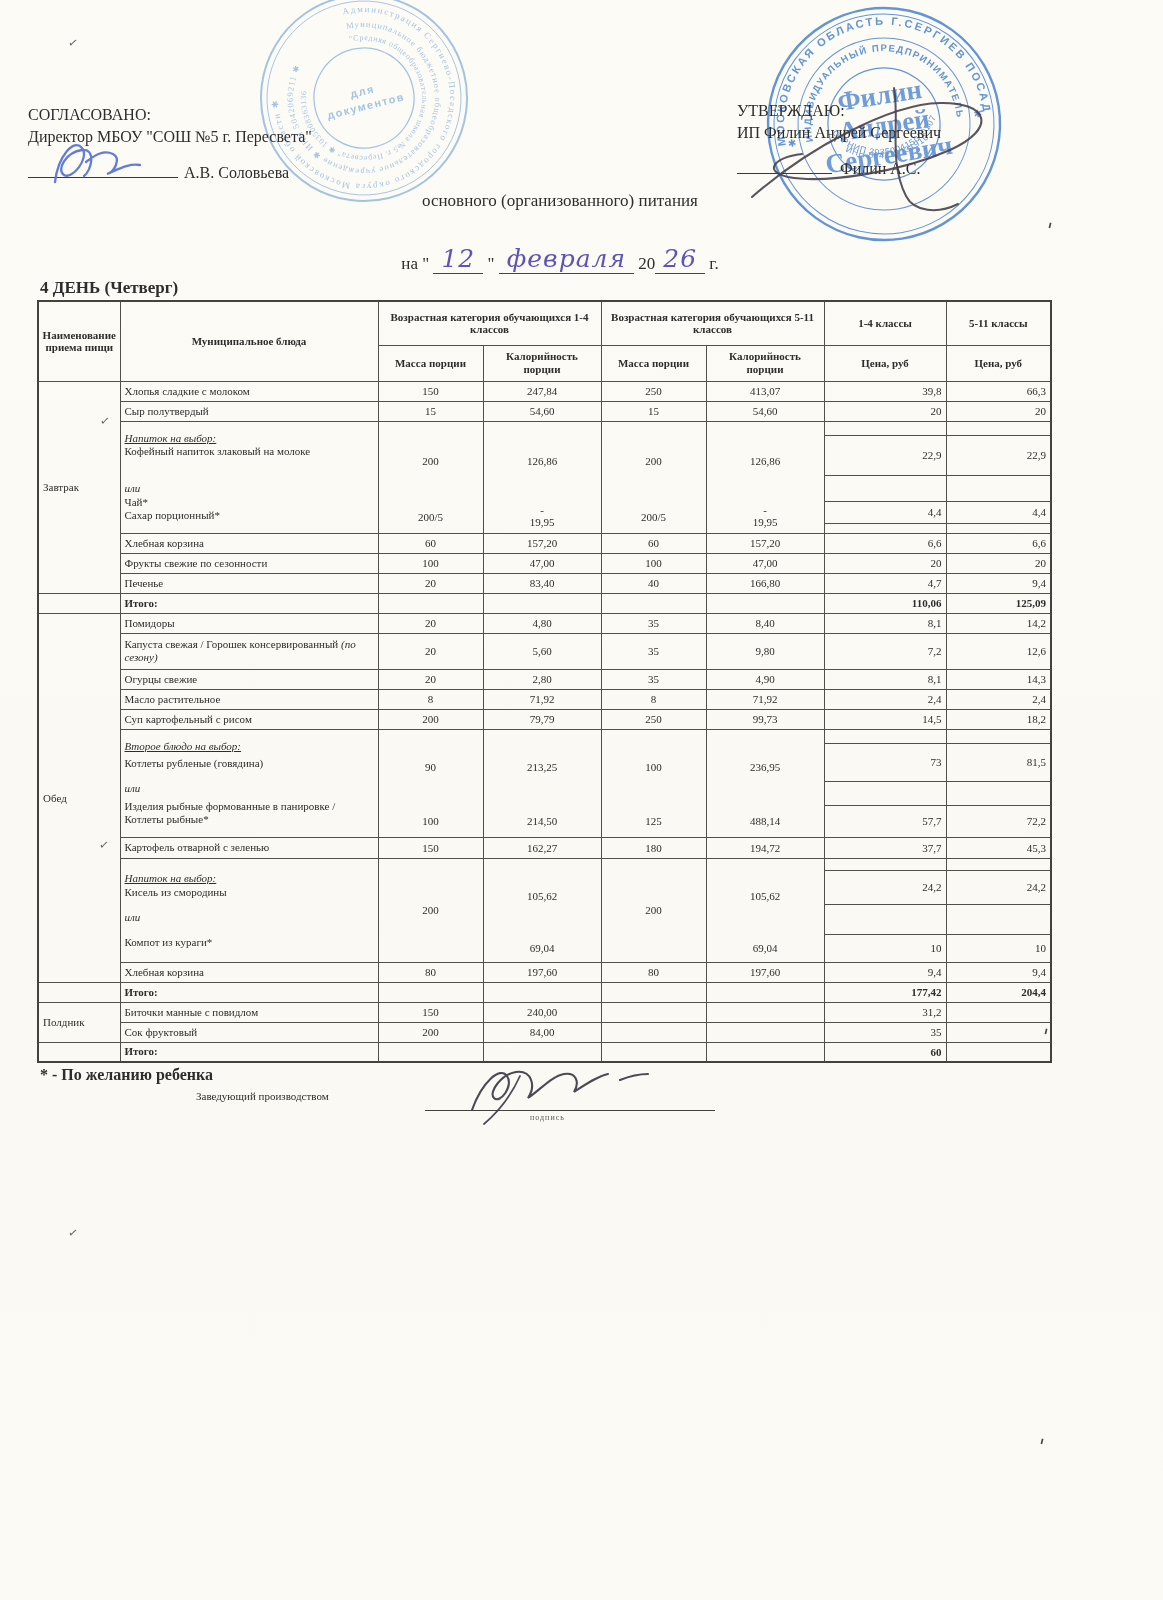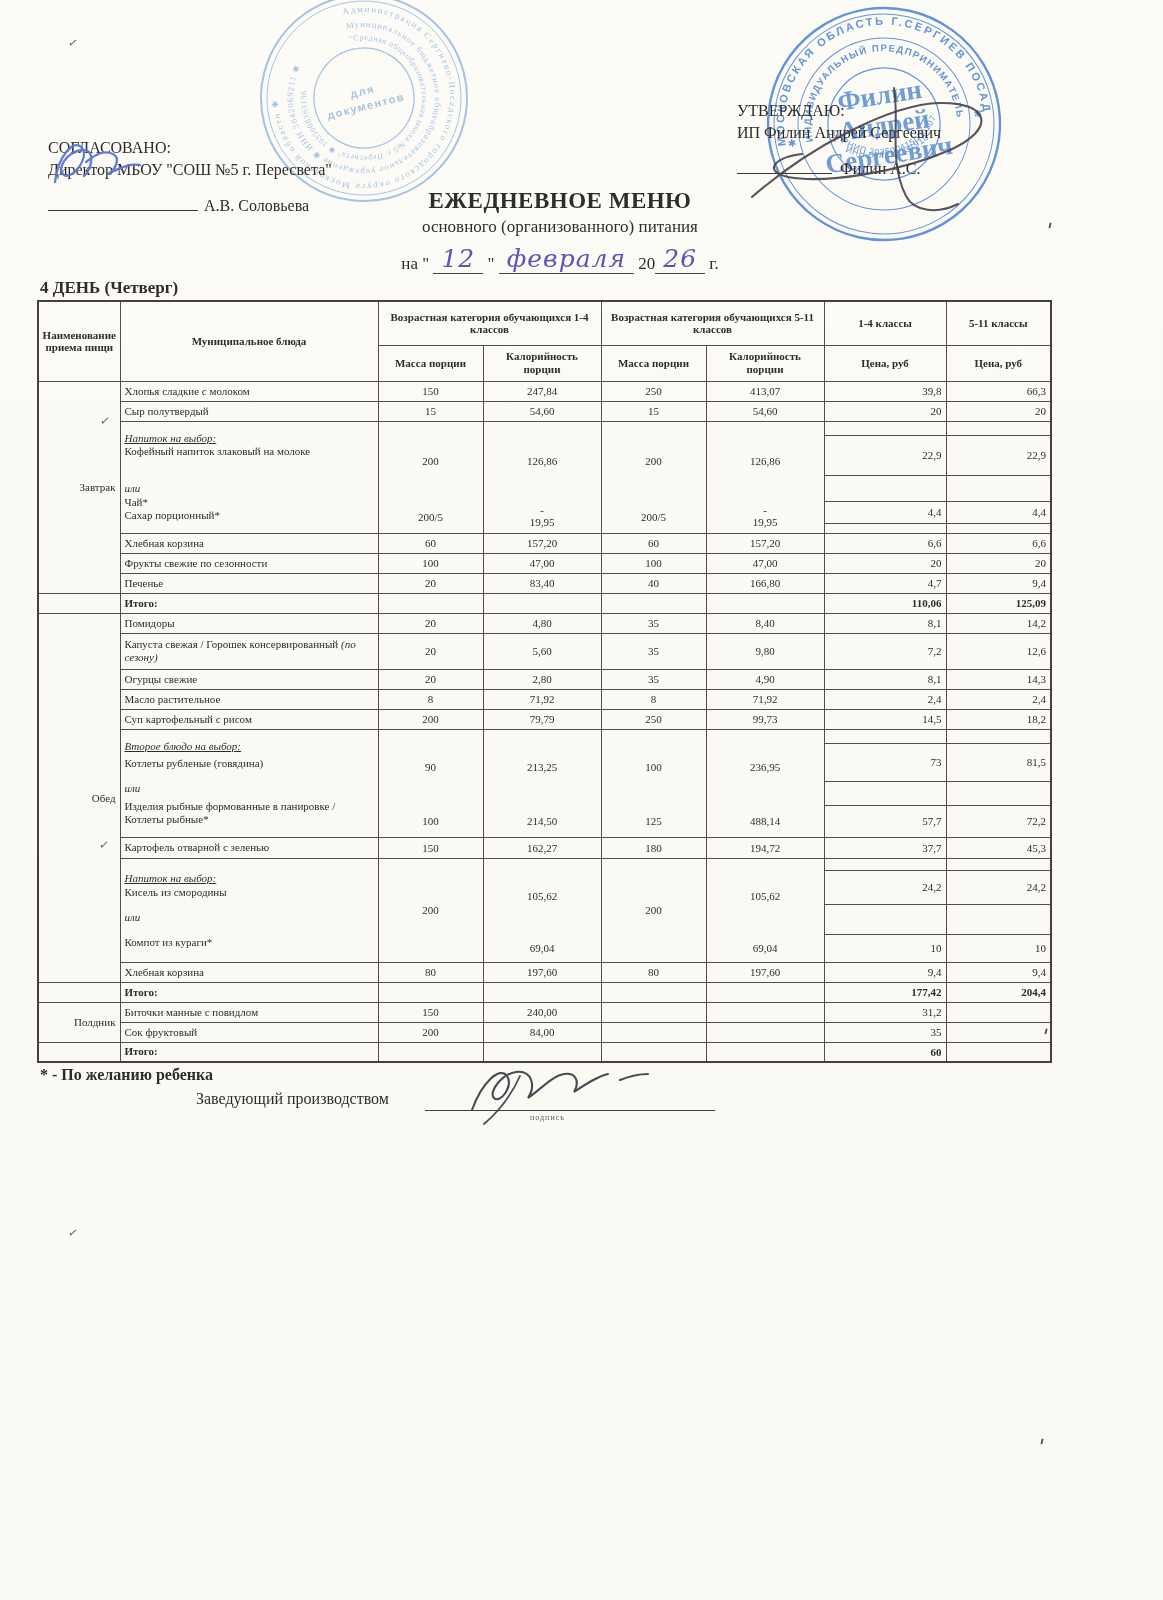--- a/index.html
+++ b/index.html
@@ -1,20 +1,20 @@
 <!DOCTYPE html>
 <html><head>
 <meta charset="utf-8">
 <style>
   html,body{margin:0;padding:0;background:#d9d9d9;}
   .page{position:relative;width:1163px;height:1600px;margin:0 auto;background:linear-gradient(180deg,#fcfbf6 0%,#faf9f3 60%,#fbfaf5 100%);
         font-family:"Liberation Serif",serif;color:#2f2d2b;overflow:hidden;}
   
   .approve{position:absolute;font-size:16px;line-height:22px;z-index:3;}
-  .approve-left{left:48px;top:104px;width:420px;margin-top:33px;}
+  .approve-left{left:28px;top:104px;width:420px;}
   .approve-right{left:737px;top:100px;width:300px;}
   .blank{display:inline-block;border-bottom:1px solid #3b3936;height:14px;vertical-align:baseline;}
   .blank-l{width:150px;margin-right:6px;}
   .blank-r{width:95px;margin-right:8px;}
   .sig-row{margin-top:14px;}
   
   .title-wrap{position:absolute;left:0;top:188px;width:1120px;text-align:center;z-index:3;}
   .doc-title{font-size:23px;font-weight:bold;letter-spacing:.5px;}
   .doc-subtitle{font-size:17px;margin-top:3px;}
   .date-line{position:absolute;left:0;top:246px;width:1120px;text-align:center;font-size:17px;z-index:3;}
@@ -29,37 +29,37 @@
   .hh1{height:44px;}.hh2{height:36px;}
   .rh{height:20px;}.rh-cab{height:36px;}.rh-pot{height:21px;}
   .ba1{height:14px;}.ba2{height:40px;}.ba3{height:26px;}.ba4{height:22px;}.ba5{height:10px;}
   .bb1{height:14px;}.bb2{height:38px;}.bb3{height:24px;}.bb4{height:32px;}
   .bc1{height:12px;}.bc2{height:34px;}.bc3{height:30px;}.bc4{height:28px;}
   .th-left{text-align:left;padding-left:6px;}
   .c-dish{text-align:left;padding-left:6px;line-height:1.15;}
   .c-num{text-align:center;}
   .c-price{text-align:right;padding-right:5px;}
   .bold{font-weight:bold;margin-left:12px;}
-  .meal-cell{text-align:right;}
+  .meal-cell{text-align:left;}
   .dish-top{vertical-align:top;padding-top:2px;}
   .opt-head{font-style:italic;text-decoration:underline;}
   .or{font-style:italic;}
   .note{font-style:italic;}
   .mt24{margin-top:24px;}.mt12{margin-top:12px;}.mt6{margin-top:6px;}.mt4{margin-top:4px;}.mt2{margin-top:2px;}
   td.rel{position:relative;}
   .stk{position:absolute;inset:0;display:flex;flex-direction:column;}
   .stk>div{display:flex;align-items:center;justify-content:center;}
   .stkA>.a{flex:80;} .stkA>.b{flex:32;}
   .stkB>.a{flex:76;} .stkB>.b{flex:32;}
   .stkC>.a{flex:76;} .stkC>.b{flex:28;}
   .stkF>.a{flex:1;}
   .two{flex-direction:column;line-height:1.05;}
   
   .footnote{position:absolute;left:40px;top:1066px;font-size:16px;font-weight:bold;z-index:3;}
-  .sign-label{position:absolute;left:196px;top:1090px;font-size:16px;z-index:3;text-align:right;}
+  .sign-label{position:absolute;left:196px;top:1090px;font-size:11px;z-index:3;text-align:right;}
   .sign-underline{position:absolute;left:425px;top:1086px;width:290px;height:24px;border-bottom:1.5px solid #45413c;z-index:3;}
   .sign-sub{position:absolute;left:530px;top:1113px;font-size:8px;color:#5a5753;letter-spacing:1px;z-index:3;}
   
   .stamp{position:absolute;z-index:1;}
   .stamp-school{left:254px;top:-12px;transform:rotate(-14deg);opacity:.8;}
   .stamp-ip{left:758px;top:-2px;transform:rotate(-9deg);opacity:.88;}
   .overlay{position:absolute;left:0;top:0;z-index:4;pointer-events:none;}
   .art{position:absolute;color:#6a6a68;z-index:4;font-family:"DejaVu Sans",sans-serif;}
   .art0{left:68px;top:36px;font-size:12px;transform:rotate(10deg);}
   .art1{left:100px;top:414px;font-size:12px;transform:rotate(8deg);}
@@ -137,21 +137,20 @@
   </div>
   <div class="approve approve-right">
     <div>УТВЕРЖДАЮ:</div>
     <div>ИП Филин Андрей Сергеевич</div>
     <div class="sig-row">
       <span class="blank blank-r"></span><span>Филин А.С.</span>
     </div>
   </div>
 
   <div class="title-wrap">
-    <div class="doc-title">ЕЖЕДНЕВНОЕ МЕНЮ</div>
     <div class="doc-subtitle">основного (организованного) питания</div>
   </div>
   <div class="date-line">
     <span>на "</span>
     <span class="hand hand-u">12</span>
     <span>"</span>
     <span class="hand hand-u">февраля</span>
     <span>20</span><span class="hand hand-u">26</span>
     <span>г.</span>
   </div>

